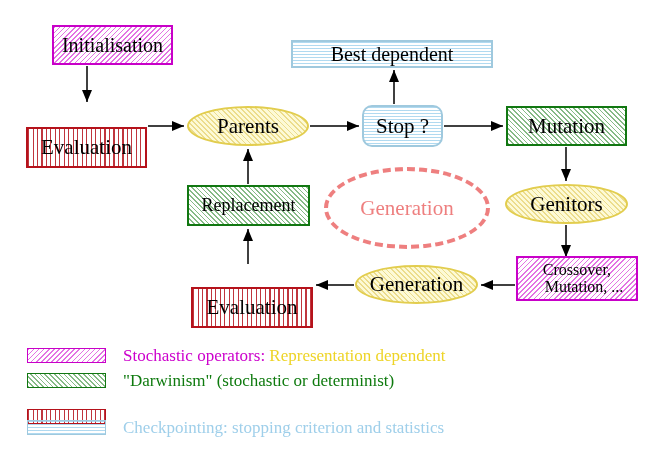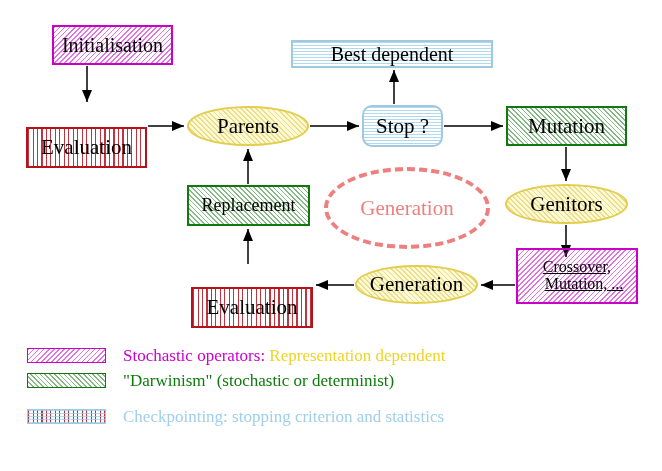--- a/index.html
+++ b/index.html
@@ -82,21 +82,21 @@
   <div class="node ellipse-yellow" style="left:187px;top:106px;width:122px;height:40px;font-size:21px;">Parents</div>
 
   <div class="node stripe-cyan" style="left:291px;top:40px;width:202px;height:28px;font-size:20px;">Best dependent</div>
 
   <div class="node stripe-cyan" style="left:362px;top:105px;width:81px;height:42px;font-size:21px;border-radius:10px;">Stop ?</div>
 
   <div class="node hatch-green" style="left:506px;top:106px;width:121px;height:40px;font-size:21px;">Mutation</div>
 
   <div class="node ellipse-yellow" style="left:505px;top:184px;width:123px;height:40px;font-size:21px;">Genitors</div>
 
-  <div class="node hatch-magenta two-line" style="left:516px;top:248px;width:122px;height:56px;font-size:16px;text-decoration:underline;">
+  <div class="node hatch-magenta two-line" style="left:516px;top:256px;width:122px;height:45px;font-size:16px;">
     <div>
       <span>Crossover,</span>
       <span style="transform:translateX(7px);">Mutation, ...</span>
     </div>
   </div>
 
   <div class="node ellipse-yellow" style="left:355px;top:265px;width:123px;height:39px;font-size:21px;">Generation</div>
 
   <div class="node stripe-red" style="left:191px;top:265px;width:122px;height:41px;font-size:21px;">Evaluation</div>
 
@@ -114,18 +114,18 @@
 
   <div class="legend-row" style="left:27px;top:373px;height:15px;">
     <div class="swatch hatch-green"></div>
     <div class="legend-label lg-green">"Darwinism" (stochastic or determinist)</div>
   </div>
 
   <div class="legend-row" style="left:27px;top:398px;height:15px;">
     <div class="swatch stripe-red"></div>
   </div>
 
-  <div class="legend-row" style="left:27px;top:409px;height:15px;">
+  <div class="legend-row" style="left:27px;top:420px;height:15px;">
     <div class="swatch stripe-cyan"></div>
     <div class="legend-label lg-cyan">Checkpointing: stopping criterion and statistics</div>
   </div>
 
 </div>
 
 </body></html>

